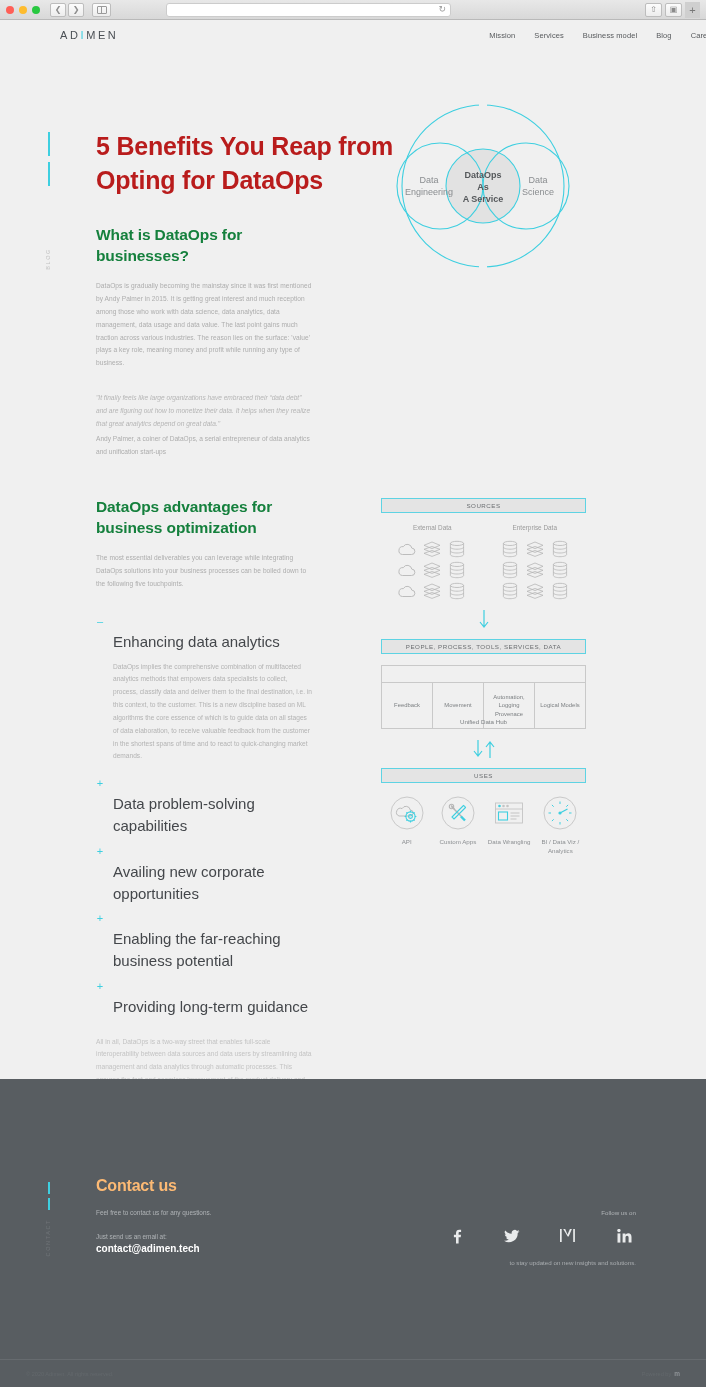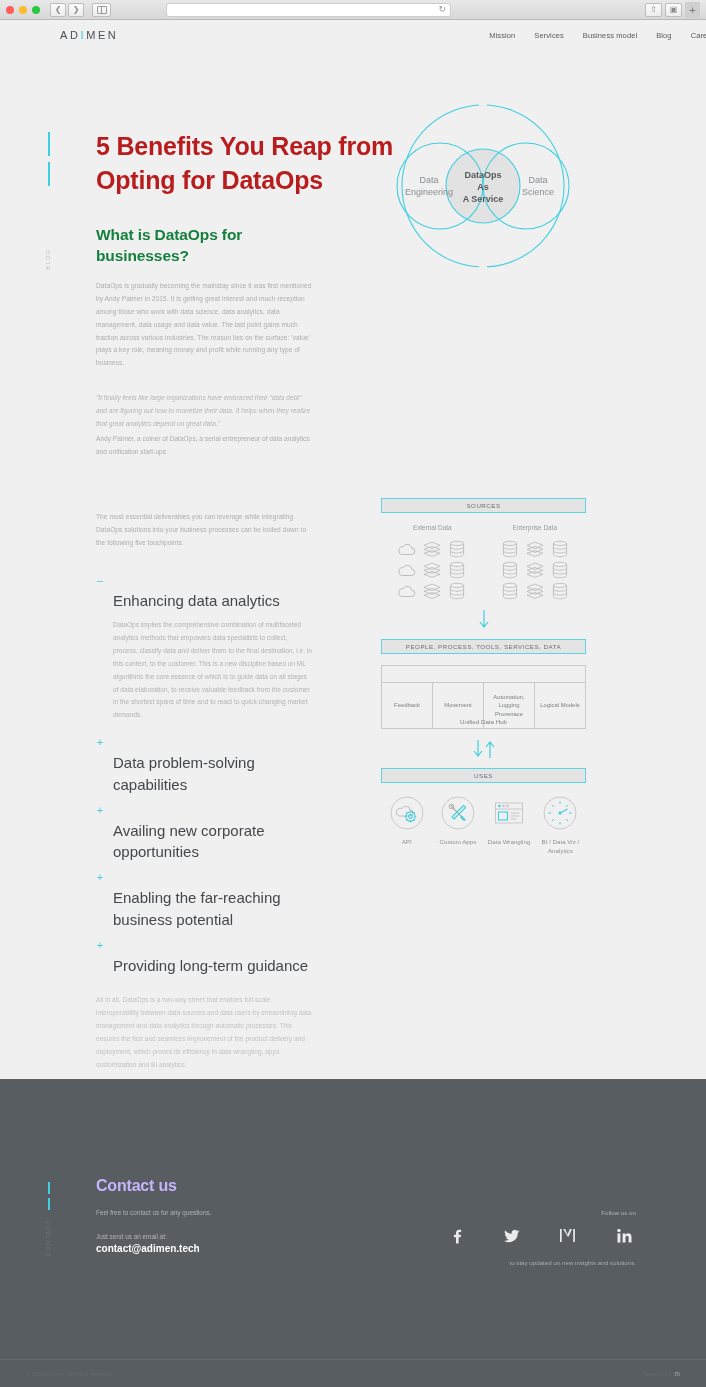--- a/index.html
+++ b/index.html
@@ -148,21 +148,21 @@
   .f-rail { position: absolute; left: 48px; top: 103px; }
   .f-rail .bar { width: 2px; background: #3ecfe0; }
   .f-rail .bar1 { height: 12px; }
   .f-rail .bar2 { height: 12px; margin-top: 4px; }
   .f-rail-label {
     position: absolute; left: 45px; top: 140px;
     font-size: 5.5px; letter-spacing: 1.6px; color: #6f7478;
     writing-mode: vertical-rl; transform: rotate(180deg);
   }
   .f-left { position: absolute; left: 96px; top: 98px; width: 250px; }
-  .f-left h3 { font-size: 16px; color: #c4b5fd; font-weight: 700; letter-spacing: -0.2px; }
+  .f-left h3 { font-size: 16px; color: #fdba74; font-weight: 700; letter-spacing: -0.2px; }
   .f-left p { font-size: 6.4px; line-height: 1.9; color: #b0b4b7; margin-top: 12px; }
   .f-email { font-size: 10px; color: #ffffff; font-weight: 700; display: block; text-decoration: none; }
   .f-right { position: absolute; right: 70px; top: 130px; width: 190px; text-align: center; }
   .f-follow { font-size: 6.2px; color: #b0b4b7; text-align: right; }
   .socials { display: flex; justify-content: space-between; margin-top: 13px; padding: 0 4px; }
   .soc { color: #e9ebec; line-height: 1; }
   .f-note { font-size: 6.2px; color: #a9adb0; margin-top: 12px; text-align: right; }
 
   .f-bottom {
     position: absolute; bottom: 0; left: 0; width: 706px; height: 28px;
@@ -242,20 +242,21 @@
         <text x="62" y="93" font-family="Liberation Sans, sans-serif" font-size="9" fill="#8a8d90" text-anchor="middle" id="v-l2">Engineering</text>
         <text x="116" y="76" font-family="Liberation Sans, sans-serif" font-size="9" font-weight="bold" fill="#55585b" text-anchor="middle" id="v-c1">DataOps</text>
         <text x="116" y="88" font-family="Liberation Sans, sans-serif" font-size="9" font-weight="bold" fill="#55585b" text-anchor="middle" id="v-c2">As</text>
         <text x="116" y="100" font-family="Liberation Sans, sans-serif" font-size="9" font-weight="bold" fill="#55585b" text-anchor="middle" id="v-c3">A Service</text>
         <text x="171" y="81" font-family="Liberation Sans, sans-serif" font-size="9" fill="#8a8d90" text-anchor="middle" id="v-r1">Data</text>
         <text x="171" y="93" font-family="Liberation Sans, sans-serif" font-size="9" fill="#8a8d90" text-anchor="middle" id="v-r2">Science</text>
       </svg>
     </div>
 
     <div class="sec2-left">
+      <h2>DataOps advantages for business optimization</h2>
       <p class="body">The most essential deliverables you can leverage while integrating DataOps solutions into your business processes can be boiled down to the following five touchpoints.</p>
 
       <div class="acc">
         <div class="acc-item">
           <span class="acc-sign">–</span>
           <span class="acc-title">Enhancing data analytics</span>
         </div>
         <p class="acc-body">DataOps implies the comprehensive combination of multifaceted analytics methods that empowers data specialists to collect, process, classify data and deliver them to the final destination, i.e. in this context, to the customer. This is a new discipline based on ML algorithms the core essence of which is to guide data on all stages of data elaboration, to receive valuable feedback from the customer in the shortest spans of time and to react to quick-changing market demands.</p>
 
         <div class="acc-item">

